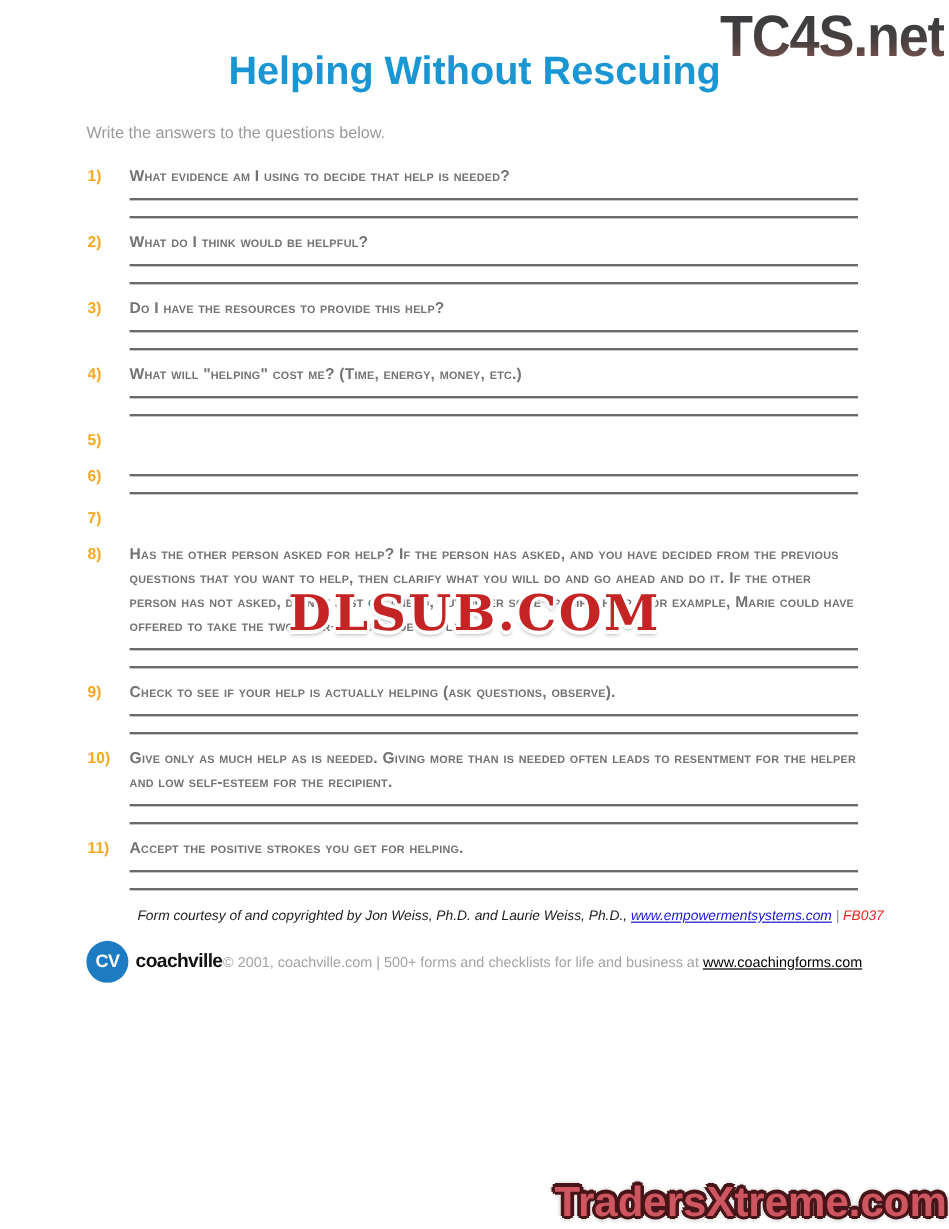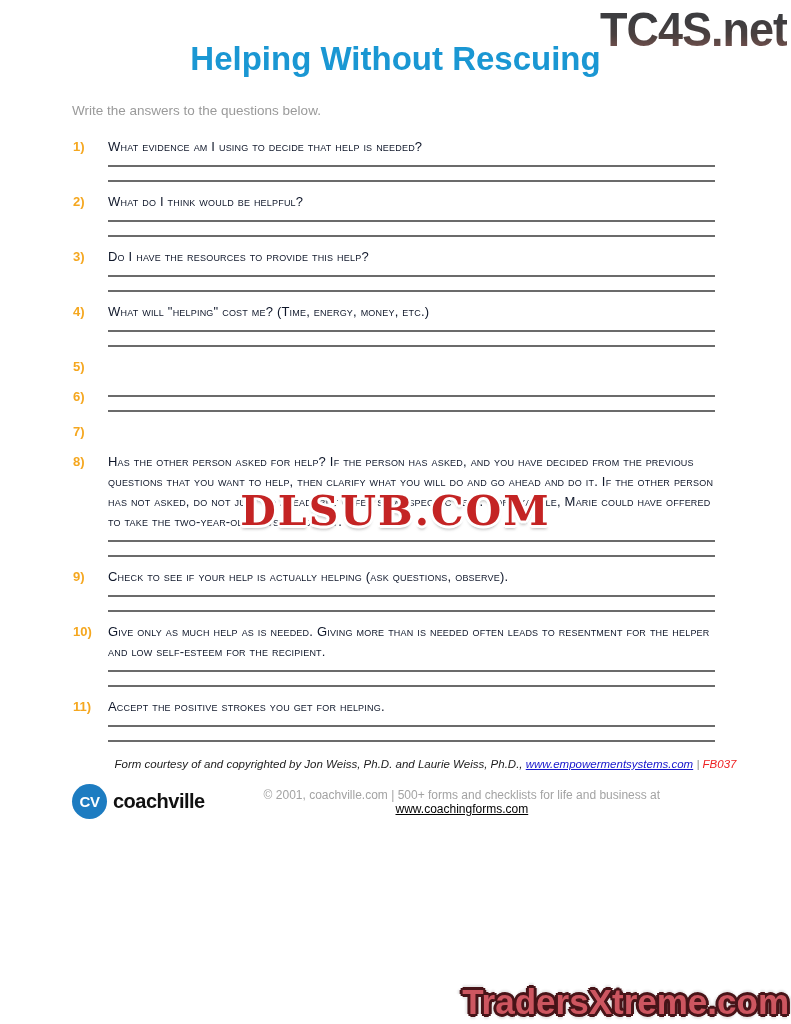--- a/index.html
+++ b/index.html
@@ -62,24 +62,24 @@
     padding-left: 73px; padding-right: 76px;
     margin-bottom: 10px;
   }
   .qnum {
     flex: 0 0 35px;
     font-weight: bold; font-size: 13px; line-height: 20px;
     color: #f5a71f;
   }
   .qbody { flex: 1 1 auto; min-width: 0; }
   .qtext {
-    font-weight: normal; font-size: 13px; line-height: 20px;
+    font-weight: bold; font-size: 13px; line-height: 20px;
     font-variant: small-caps;
     letter-spacing: .2px;
-    color: #0f172a;
+    color: #737373;
   }
   .aline  { height: 10px; border-bottom: 2px solid #6b6b6b; }
   .aline2 { height: 15px; border-bottom: 2px solid #6b6b6b; }
 
   
   .footer { margin-top: 16px; }
   .courtesy {
     text-align: center;
     font-style: italic;
     font-size: 11.5px; color: #1c1c1c;
@@ -96,21 +96,21 @@
   .logo { display: flex; align-items: center; }
   .logo-circle {
     width: 35px; height: 35px; border-radius: 50%;
     background: #1d7cc1;
     display: flex; align-items: center; justify-content: center;
     color: #ffffff; font-weight: bold; font-size: 15px;
     letter-spacing: -0.5px;
   }
   .logo-name {
     margin-left: 6px;
-    font-weight: bold; font-size: 20px; letter-spacing: -0.5px;
+    font-weight: bold; font-size: 16px; letter-spacing: -0.5px;
     color: #111111;
   }
   .copyline {
     flex: 1 1 auto;
     text-align: center;
     font-size: 12px; color: #a3a3a3;
   }
   .copyline a { color: #000000; text-decoration: underline; cursor: pointer; }
 </style>
 </head>

